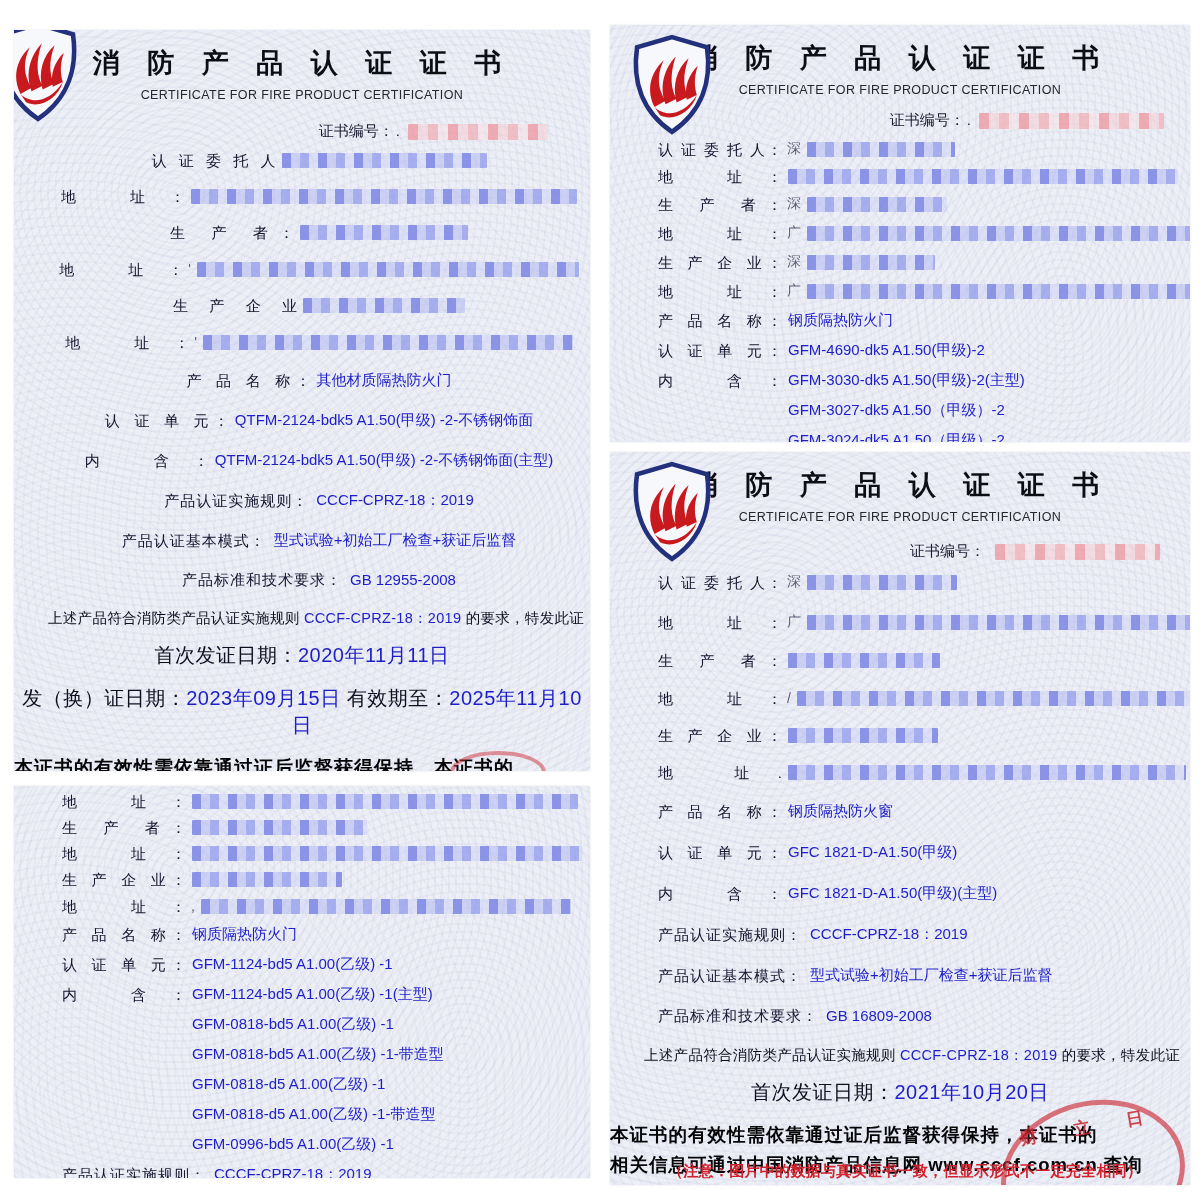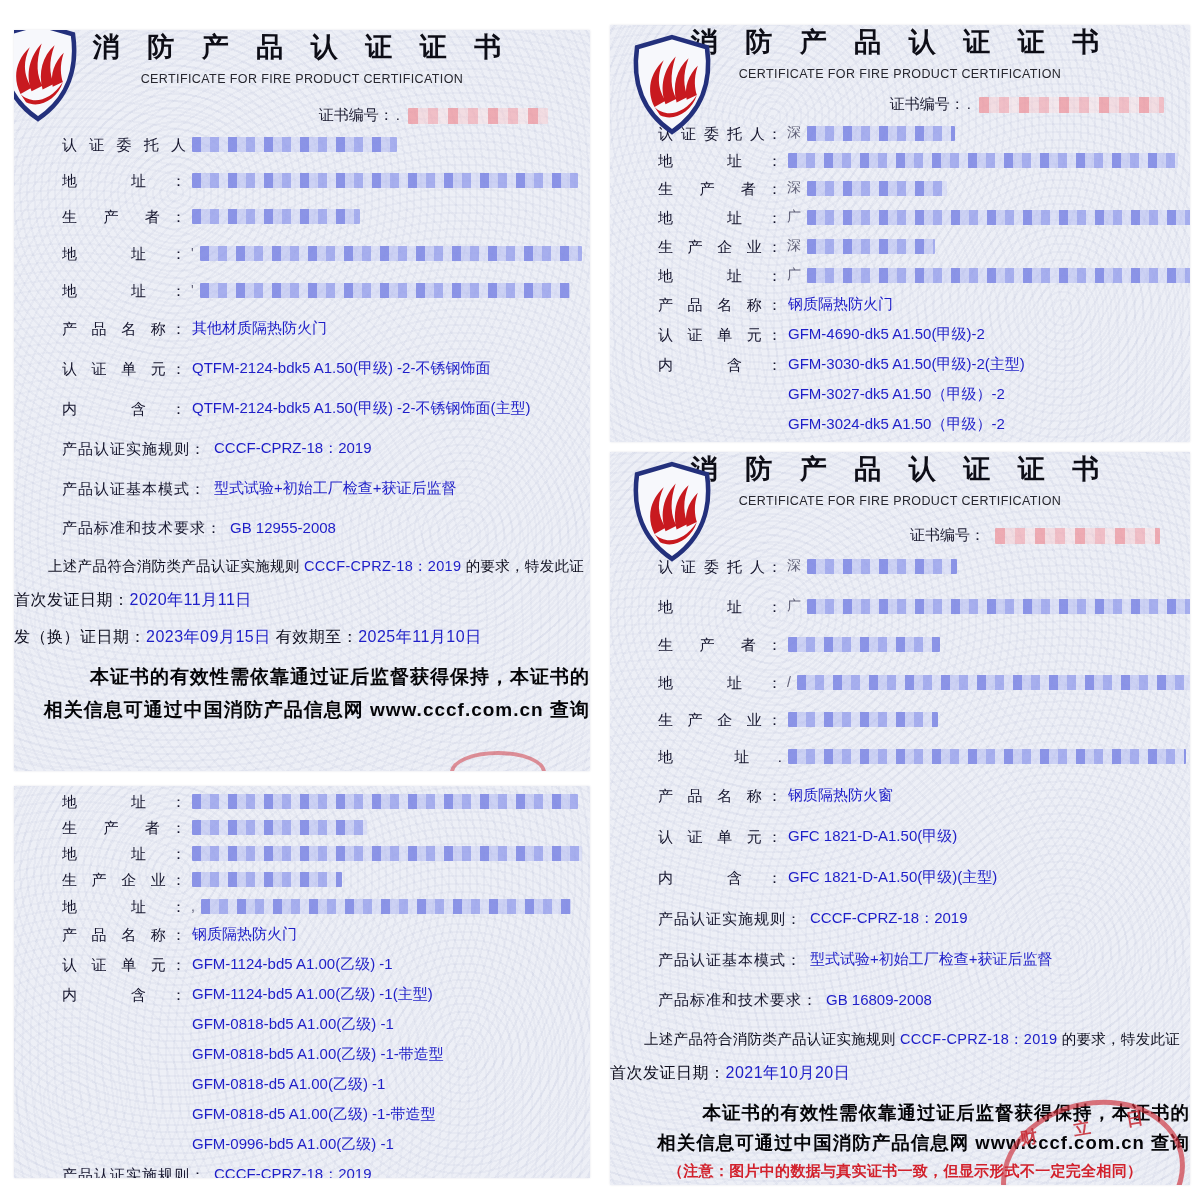--- a/index.html
+++ b/index.html
@@ -15,35 +15,35 @@
       repeating-radial-gradient(circle at 28% 22%, rgba(140,150,190,.08) 0 2px, transparent 2px 7px),
       repeating-radial-gradient(circle at 78% 68%, rgba(140,150,190,.07) 0 2px, transparent 2px 8px),
       repeating-radial-gradient(circle at 10% 80%, rgba(140,150,190,.06) 0 2px, transparent 2px 9px);
     box-shadow:0 0 2px rgba(40,50,90,.12);
   }
   #p-tl{left:14px;top:30px;width:576px;height:741px;}
   #p-bl{left:14px;top:786px;width:576px;height:392px;}
   #p-tr{left:610px;top:25px;width:580px;height:417px;}
   #p-br{left:610px;top:452px;width:580px;height:733px;}
 
-  .hdr{position:relative;text-align:center;}
+  .hdr{position:relative;text-align:center;padding-top:16px;}
   .logo{position:absolute;left:16px;top:8px;width:92px;height:104px;}
   #p-tl .logo{left:-22px;top:-10px;}
   .t-cn{font-size:27px;letter-spacing:10px;color:#0d0d16;font-weight:600;line-height:34px;}
   .t-en{font-size:12.5px;color:#26262e;margin-top:8px;letter-spacing:.4px;}
 
   .certno{text-align:right;margin:20px 42px 12px 0;font-size:15px;color:#1b1b30;}
   #p-tr .certno{margin:14px 26px 10px 0;}
   #p-br .certno{margin:18px 30px 12px 0;}
   .cnpfx{color:#1b1b30;margin:0 2px;}
 
   .rows{padding-left:48px;padding-right:14px;}
   #p-bl .rows{padding-top:8px;}
   .frow{display:flex;align-items:center;white-space:nowrap;}
-  #p-tl .frow{margin-bottom:21px;}
+  #p-tl .frow{margin-bottom:21px;justify-content:center;}
   #p-bl .frow{margin-bottom:11px;}
   #p-tr .frow{margin-bottom:11px;}
   #p-br .frow{margin-bottom:22px;}
 
   .lbl{
     display:inline-block;width:124px;flex:0 0 auto;
     text-align:justify;text-align-last:justify;
     font-size:15px;color:#14142c;line-height:15px;
   }
   .lbl.long{width:auto;min-width:124px;text-align-last:auto;letter-spacing:1px;margin-right:2px;}
@@ -53,23 +53,23 @@
   .redact{display:inline-block;height:15px;margin-left:6px;border-radius:1px;vertical-align:middle;flex:0 0 auto;}
   .redact.blue{background:
     repeating-linear-gradient(90deg, rgba(122,132,228,.85) 0 9px, rgba(172,180,242,.50) 9px 18px,
       rgba(140,150,235,.72) 18px 27px, rgba(198,204,246,.42) 27px 36px);}
   .redact.pink{height:16px;background:
     repeating-linear-gradient(90deg, rgba(238,148,156,.75) 0 10px, rgba(248,202,206,.5) 10px 20px,
       rgba(242,168,176,.68) 20px 30px, rgba(252,222,224,.45) 30px 40px);}
 
   .stmt{font-size:14.5px;color:#0e0e1e;margin:4px 0 14px 34px;letter-spacing:.3px;}
   .code{color:#1e1ec8;}
-  .cline{font-size:16px;color:#0e0e1e;margin-bottom:16px;letter-spacing:.5px;}
+  .cline{text-align:center;font-size:20px;color:#0e0e1e;margin-bottom:16px;letter-spacing:.5px;}
   .date{color:#1e1ec8;}
-  .boldline{text-align:right;font-size:19px;font-weight:700;color:#050508;letter-spacing:1px;margin-bottom:7px;}
+  .boldline{text-align:left;font-size:19px;font-weight:700;color:#050508;letter-spacing:1px;margin-bottom:7px;}
   #p-br .boldline{font-size:18.5px;margin-bottom:5px;}
   .notice{position:absolute;left:58px;bottom:4px;font-size:15px;font-weight:700;color:#d2212c;letter-spacing:.3px;}
 
   .seal{position:absolute;right:4px;bottom:-62px;width:176px;height:136px;
     border:5px solid rgba(205,45,55,.65);border-radius:50%;transform:rotate(-14deg);}
   .seal-text{position:absolute;top:10px;left:26px;color:rgba(198,38,48,.85);
     font-size:17px;font-weight:700;letter-spacing:16px;transform:rotate(4deg);white-space:nowrap;}
   .seal-mini{position:absolute;right:44px;bottom:-22px;width:88px;height:34px;
     border:4px solid rgba(205,45,55,.5);border-radius:50%;}
 </style>
@@ -106,20 +106,24 @@
       <div class="frow">
         <span class="lbl">生 产 者：</span>
         <span class="redact blue" style="width: 168px;"></span>
       </div>
       <div class="frow">
         <span class="lbl">地 址：</span>
         <span class="pfx">'</span>
         <span class="redact blue" style="width: 382px;"></span>
       </div>
       <div class="frow">
+        <span class="lbl">生 产 企 业</span>
+        <span class="redact blue" style="width: 162px;"></span>
+      </div>
+      <div class="frow">
         <span class="lbl">地 址：</span>
         <span class="pfx">'</span>
         <span class="redact blue" style="width: 370px;"></span>
       </div>
       <div class="frow">
         <span class="lbl">产 品 名 称：</span>
         <span class="val">其他材质隔热防火门</span>
       </div>
       <div class="frow">
         <span class="lbl">认 证 单 元：</span>

